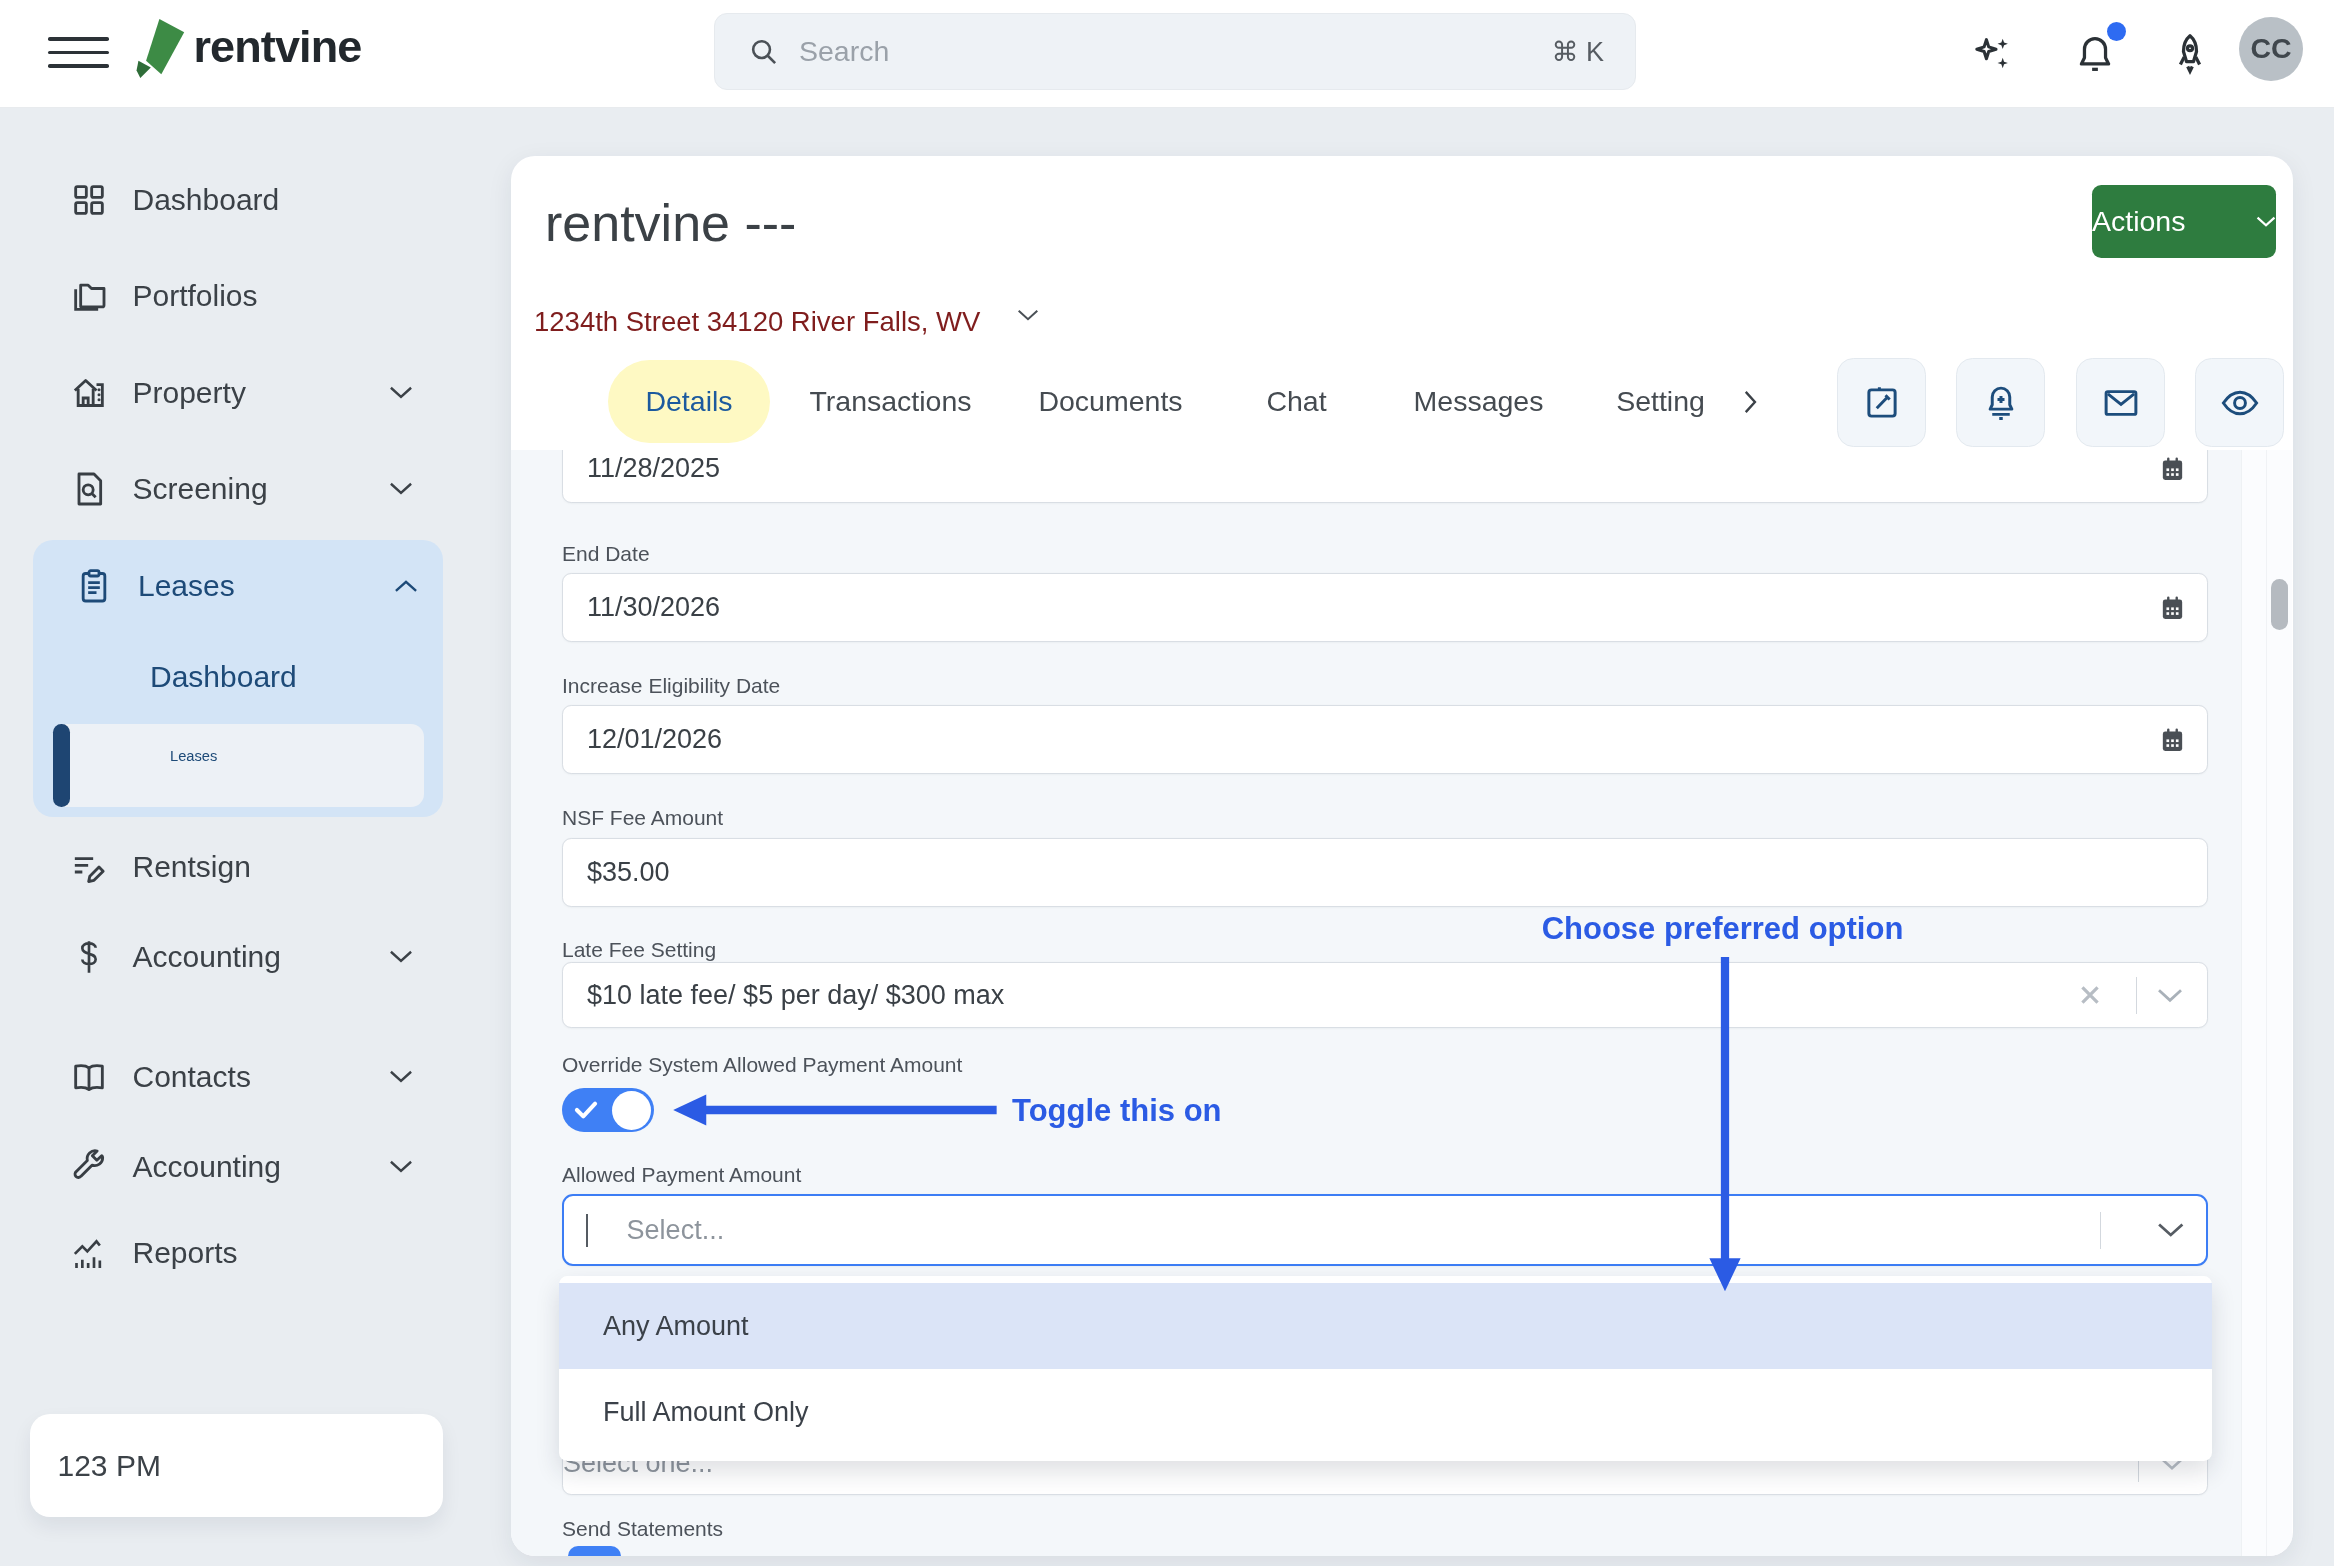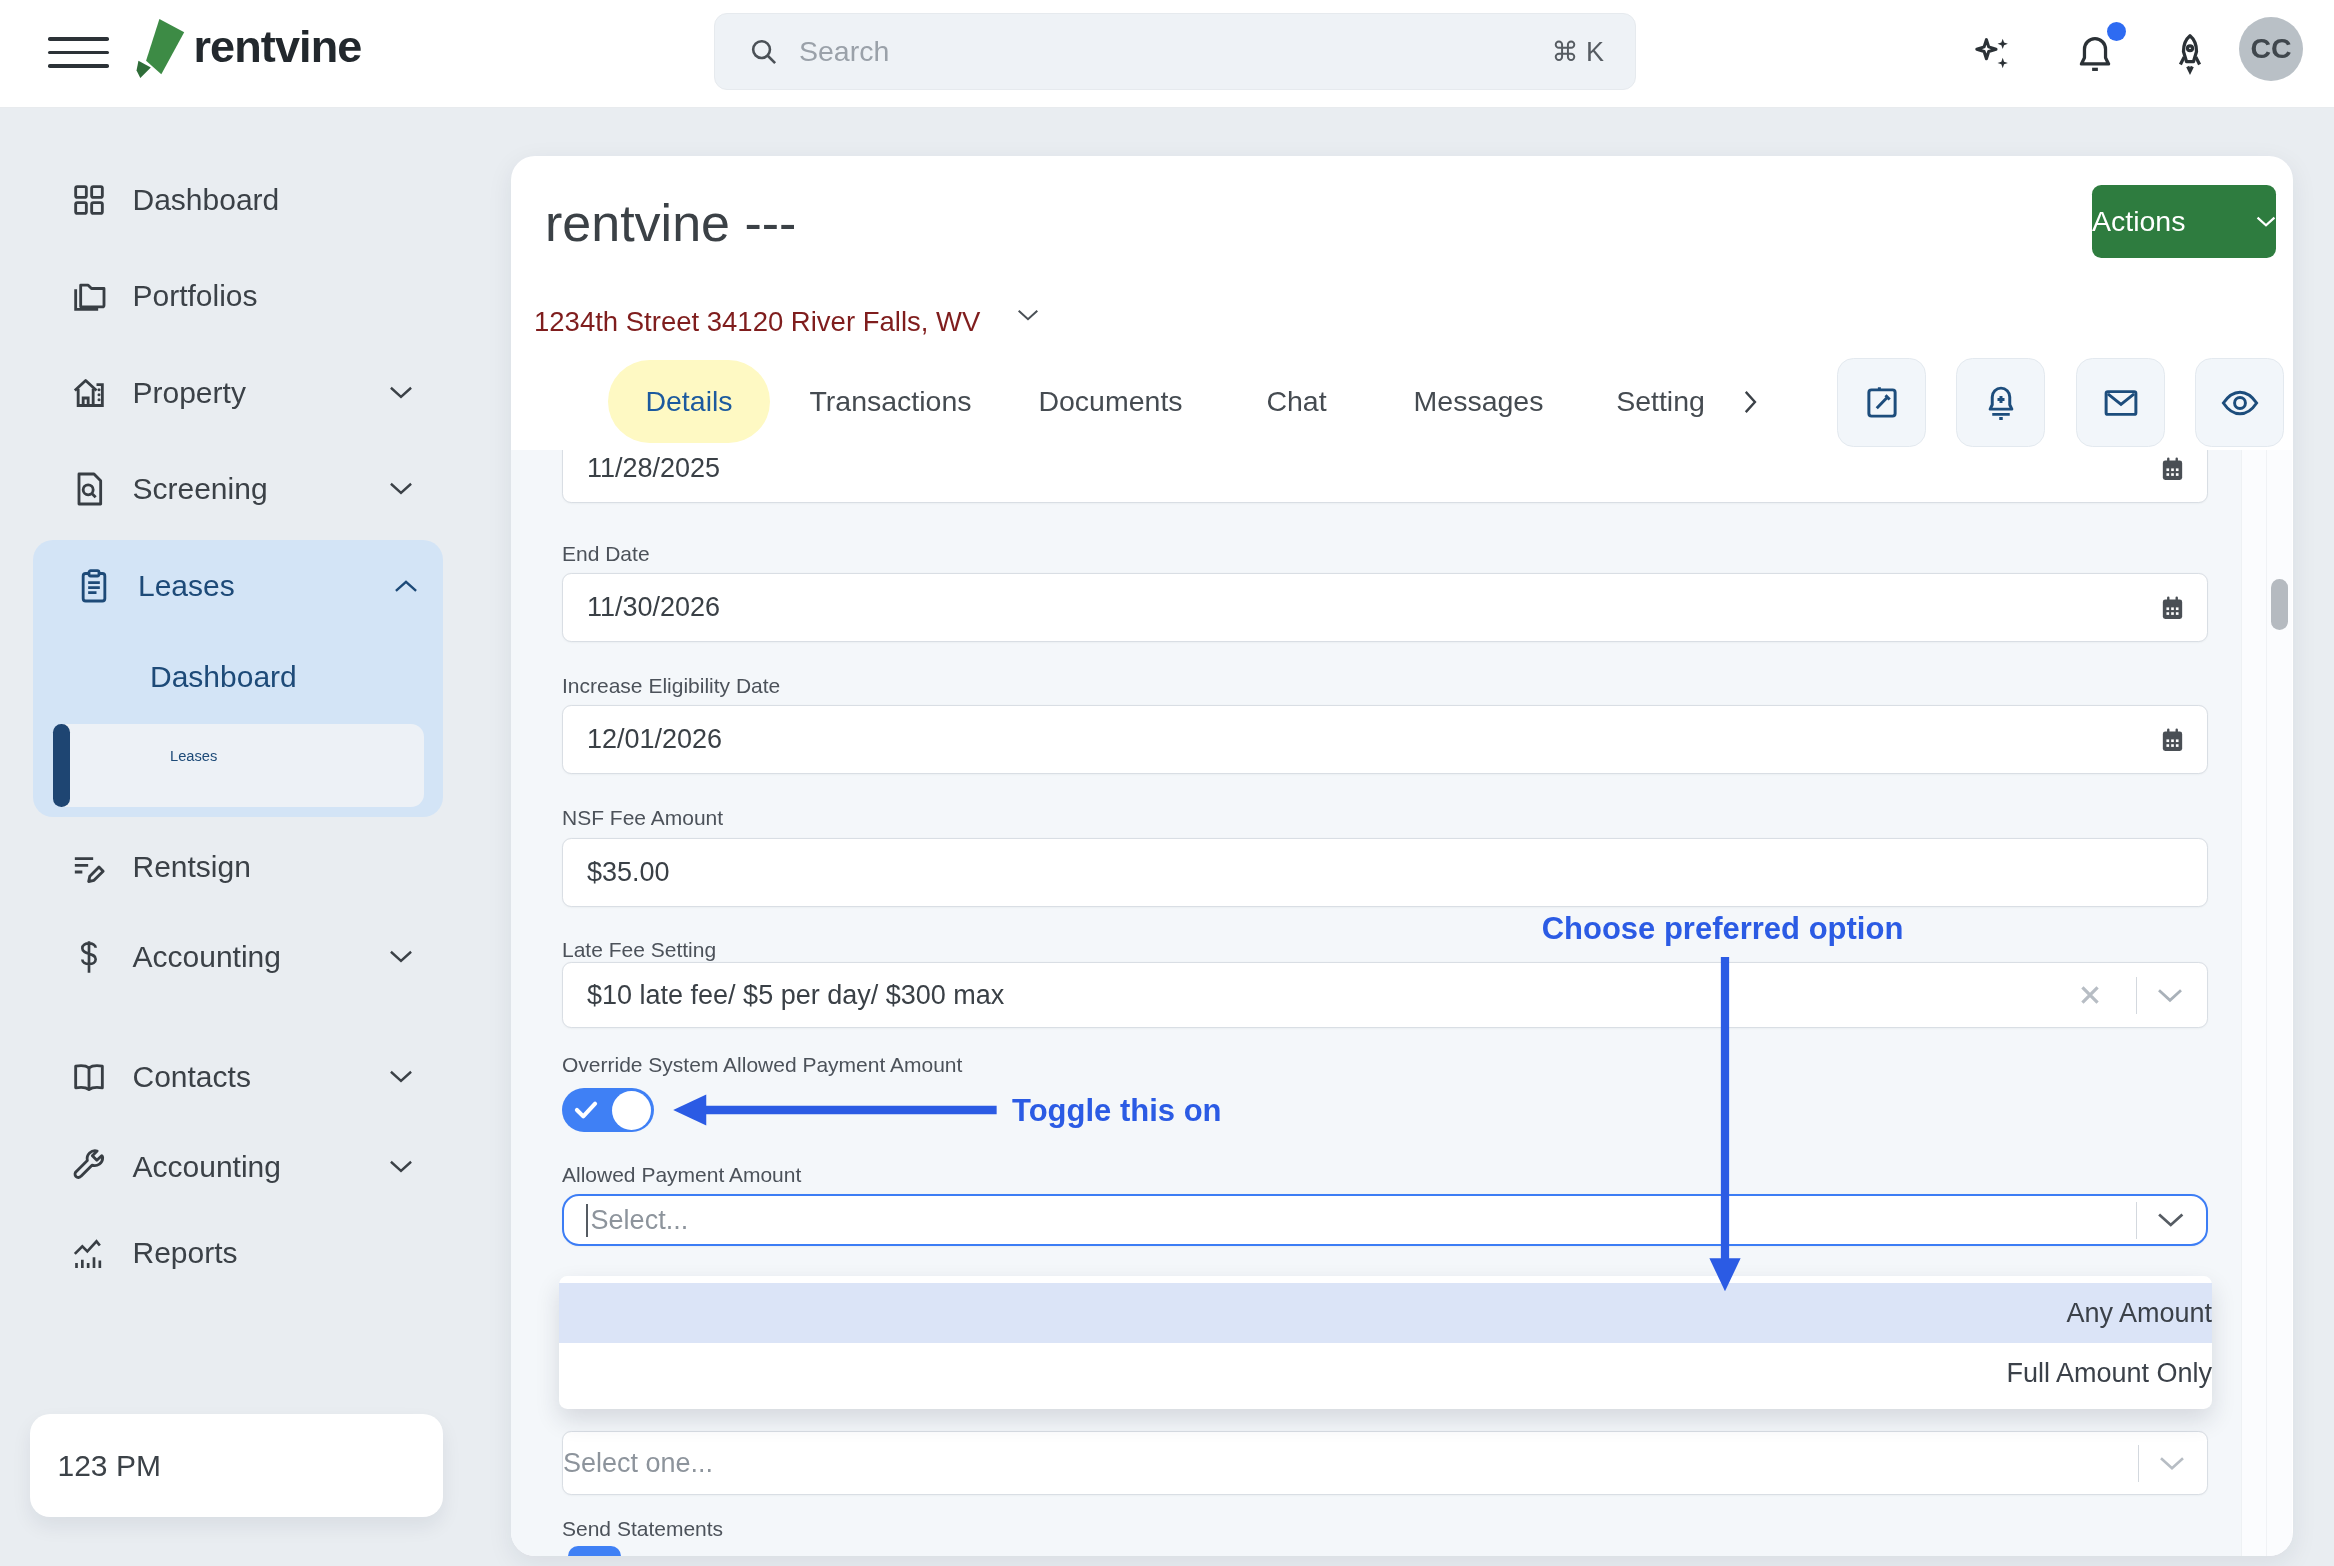--- a/index.html
+++ b/index.html
@@ -59,25 +59,25 @@
   #scrollregion { position:absolute; left:0; top:294px; width:1730px; height:1106px;
     background:#f4f7fa; overflow:hidden; }
   .f-label { position:absolute; left:51px; font-size:21px; color:#4c525a; }
   .t-input { position:absolute; left:51px; width:1646px; height:69px; background:#fff;
     border:0.9px solid #d9dee4; border-radius:9.2px; display:flex; align-items:center;
     box-shadow:0 0.9px 1.8px rgba(30,40,60,.04); }
   .t-input .val { font-size:27px; color:#3a4046; margin-left:24px; flex:1; }
   .t-input .ph  { font-size:27px; color:#8d949c; flex:1; }
   .cal { position:absolute; right:20px; top:50%; transform:translateY(-50%); }
   .vr { width:0.9px; height:37px; background:#d3d8de; }
-  #allowed-select { border:2.8px solid #3c7df5; height:52px; border-radius:17px; }
+  #allowed-select { border:2.8px solid #3c7df5; height:72px; border-radius:11px;gap:36px; }
   .cursorbar { width:1.8px; height:33px; background:#555b62; margin-left:22px; }
   #dd-panel { position:absolute; left:48px; top:826px; width:1653px; background:#fff; border-radius:8.3px;
     box-shadow:0 11px 24px rgba(25,35,55,.14); padding:7.3px 0 5.5px 0; z-index:30; }
-  .dd-opt { height:60px; display:flex; align-items:center; font-size:27px; color:#3b4149; cursor:pointer;justify-content:flex-end; }
+  .dd-opt { height:86px; display:flex; align-items:center; font-size:27px; color:#3b4149; cursor:pointer; }
   .dd-opt .t { margin-left:44px; }
   .dd-hl { background:#dbe4f7; }
   #toggle-on { position:absolute; left:51px; top:638px; width:92px; height:44px; background:#3f80f5;
     border-radius:22px; cursor:pointer; }
   #toggle-on .knob { position:absolute; right:2.8px; top:2.8px; width:39px; height:39px; background:#fff; border-radius:50%; }
   #toggle-sliver { position:absolute; left:57px; top:1096px; width:53px; height:20px; background:#3f80f5;
     border-radius:10px 10px 0 0; cursor:pointer; }
   .annot { position:absolute; color:#2b5be4; font-size:31px; font-weight:700; z-index:40; }
 
   

